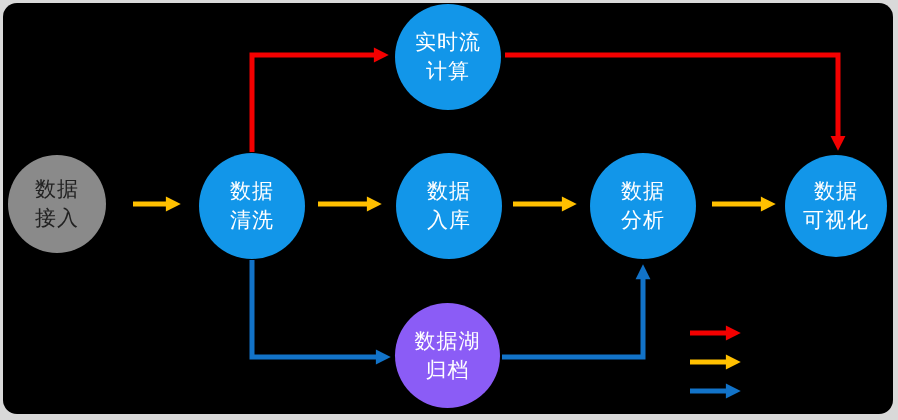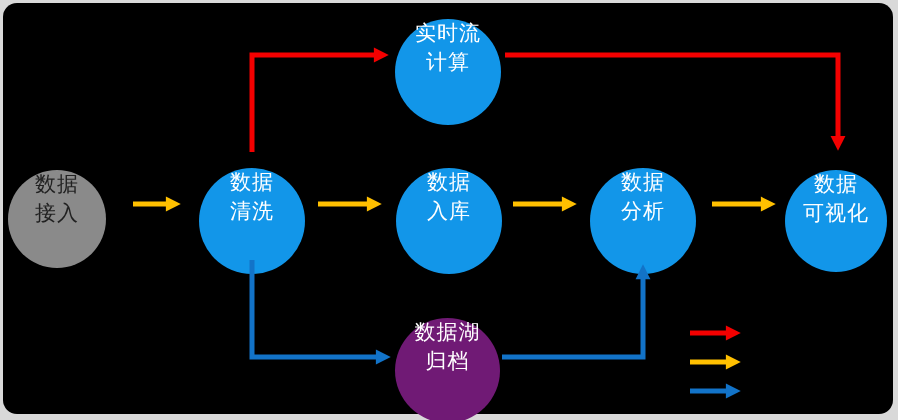--- a/index.html
+++ b/index.html
@@ -27,27 +27,26 @@
     pointer-events: none;
   }
 
   .edge { fill: none; stroke-width: 5; stroke-linecap: butt; }
 
   .node {
     position: absolute;
     z-index: 2;
     border-radius: 50%;
     display: flex;
-    align-items: flex-start;
+    align-items: center;
     justify-content: center;
     text-align: center;
     font-size: 21px;
     line-height: 1.38;
     letter-spacing: 1px;
-    margin-top: 15px;
   }
   .node .node-label { white-space: pre-line; }
 
   .n-ingest    { left: 8px;   top: 155px; width: 98px;  height: 98px;  }
   .n-clean     { left: 199px; top: 153px; width: 106px; height: 106px; }
   .n-realtime  { left: 395px; top: 4px;   width: 106px; height: 106px; }
   .n-store     { left: 396px; top: 153px; width: 106px; height: 106px; }
   .n-analyze   { left: 590px; top: 153px; width: 106px; height: 106px; }
   .n-visualize { left: 785px; top: 155px; width: 102px; height: 102px; }
   .n-lake      { left: 395px; top: 303px; width: 105px; height: 105px; }
@@ -82,21 +81,21 @@
   <div class="node n-analyze" style="background: rgb(18, 150, 233); color: rgb(255, 255, 255);">
     <span class="node-label">数据
 分析</span>
   </div>
 
   <div class="node n-visualize" style="background: rgb(18, 150, 233); color: rgb(255, 255, 255);">
     <span class="node-label">数据
 可视化</span>
   </div>
 
-  <div class="node n-lake" style="background: #701a75; color: rgb(255, 255, 255);">
+  <div class="node n-lake" style="background: #8b5cf6; color: rgb(255, 255, 255);">
     <span class="node-label">数据湖
 归档</span>
   </div>
 
   <svg class="edge-layer" viewBox="0 0 898 420">
     <defs>
       <marker id="ah-red" viewBox="0 0 16 16" markerWidth="17" markerHeight="17" refX="3" refY="8" orient="auto" markerUnits="userSpaceOnUse">
         <path d="M1,1 L15,8 L1,15 Z" fill="#f40000"></path>
       </marker>
       <marker id="ah-yellow" viewBox="0 0 16 16" markerWidth="17" markerHeight="17" refX="3" refY="8" orient="auto" markerUnits="userSpaceOnUse">

